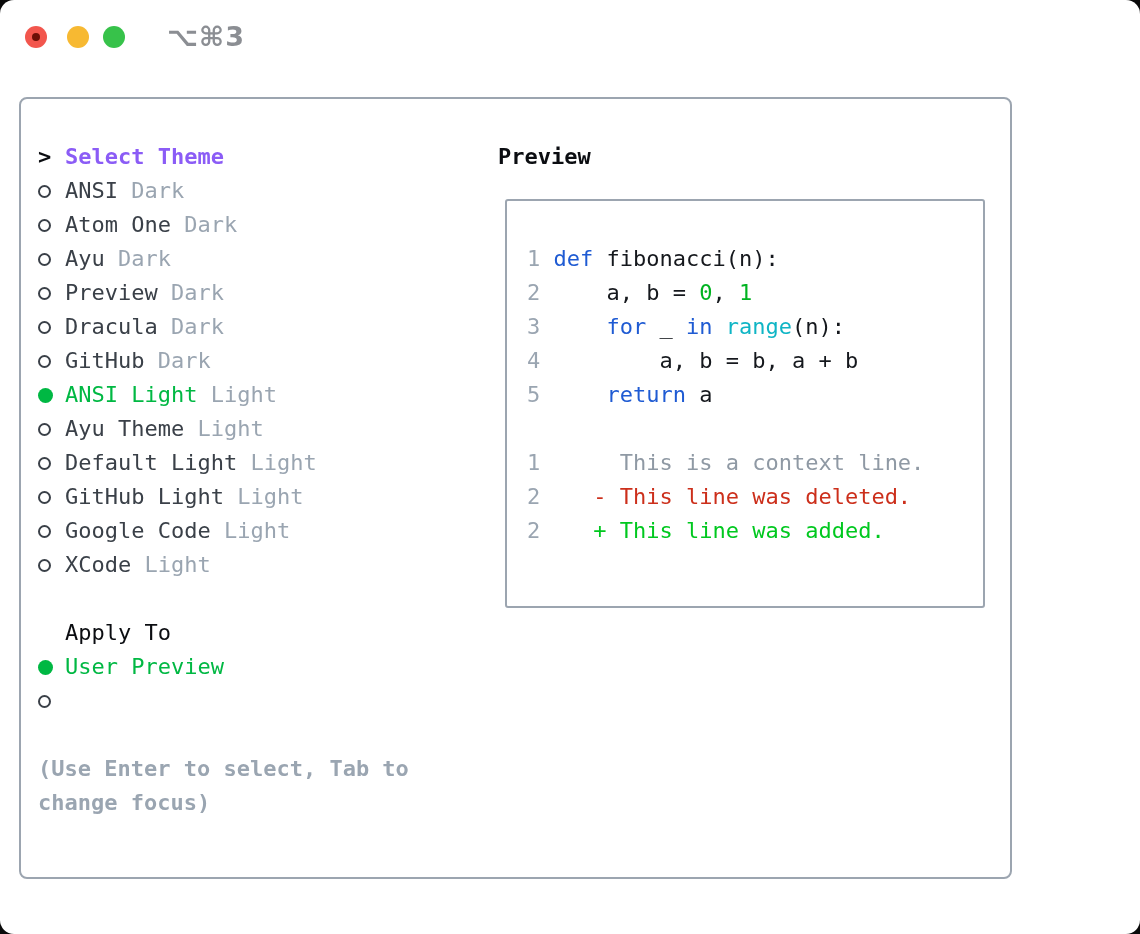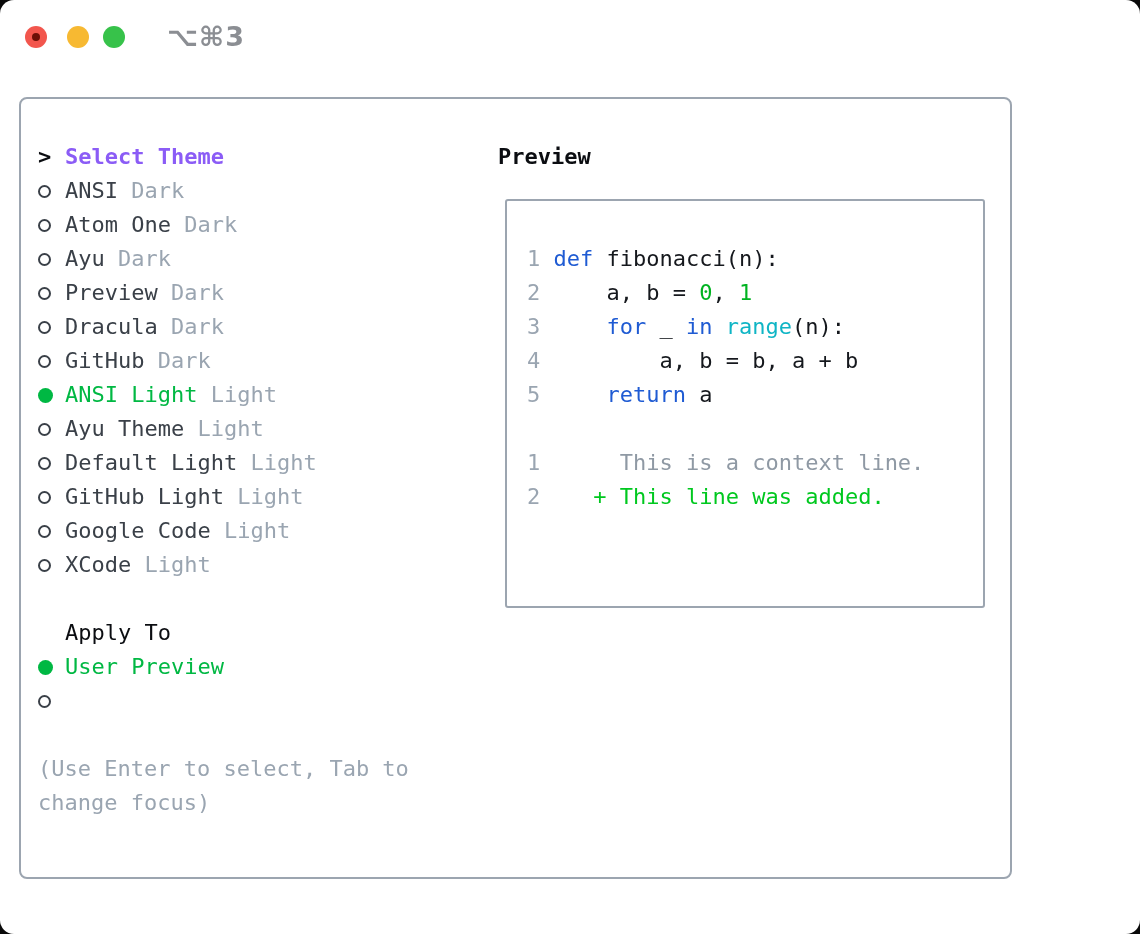--- a/index.html
+++ b/index.html
@@ -36,21 +36,21 @@
   .dot { display:inline-block; border-radius:50%; }
   .dot.hollow { width:13px; height:13px; border:2px solid #3a4048; }
   .dot.filled { width:15px; height:15px; background:var(--sel); }
   .header-text  { color:#8b5cf6; font-weight:700; white-space:pre; }
   .header-text2 { color:#0b0d11; white-space:pre; }
   .name { color:var(--name); white-space:pre; }
   .name.sel { color:var(--sel); }
   .variant { color:var(--muted); white-space:pre; }
   .spacer { height:34px; }
   .help { color:var(--muted); }
-  .help div { height:34px; line-height:34px; white-space:pre; }
+  .help div { height:34px; line-height:34px; white-space:pre;font-weight:bold; }
   
   .preview-title {
     position:absolute; left:477px; top:41px; height:34px; line-height:34px;
     font-size:22px; font-weight:700; color:#0b0d11;
   }
   .preview-box {
     position:absolute; left:484px; top:100px; width:480px; height:409px;
     border:2px solid var(--border); border-radius:3px; background:#fff;
     padding:41px 0 0 20px; overflow:hidden;
   }
@@ -125,18 +125,19 @@
 
     <div class="preview-box">
       <div id="code-lines">
           <div class="cline"><span class="gut">1 </span><span class="tk-kw">def</span><span class="tk-pl"> fibonacci(n):</span></div>
           <div class="cline"><span class="gut">2 </span><span class="tk-pl">    a, b = </span><span class="tk-num">0</span><span class="tk-pl">, </span><span class="tk-num">1</span></div>
           <div class="cline"><span class="gut">3 </span><span class="tk-pl">    </span><span class="tk-kw">for</span><span class="tk-pl"> _ </span><span class="tk-kw">in</span><span class="tk-pl"> </span><span class="tk-fn">range</span><span class="tk-pl">(n):</span></div>
           <div class="cline"><span class="gut">4 </span><span class="tk-pl">        a, b = b, a + b</span></div>
           <div class="cline"><span class="gut">5 </span><span class="tk-pl">    </span><span class="tk-kw">return</span><span class="tk-pl"> a</span></div>
           <div class="cline"><span class="gut">  </span></div>
           <div class="cline"><span class="gut">1 </span><span class="tk-ctx">     This is a context line.</span></div>
+          <div class="cline"><span class="gut">2 </span><span class="tk-del">   - This line was deleted.</span></div>
           <div class="cline"><span class="gut">2 </span><span class="tk-add">   + This line was added.</span></div>
         </div>
     </div>
 
   </div>
 </div>
 
 </body></html>

